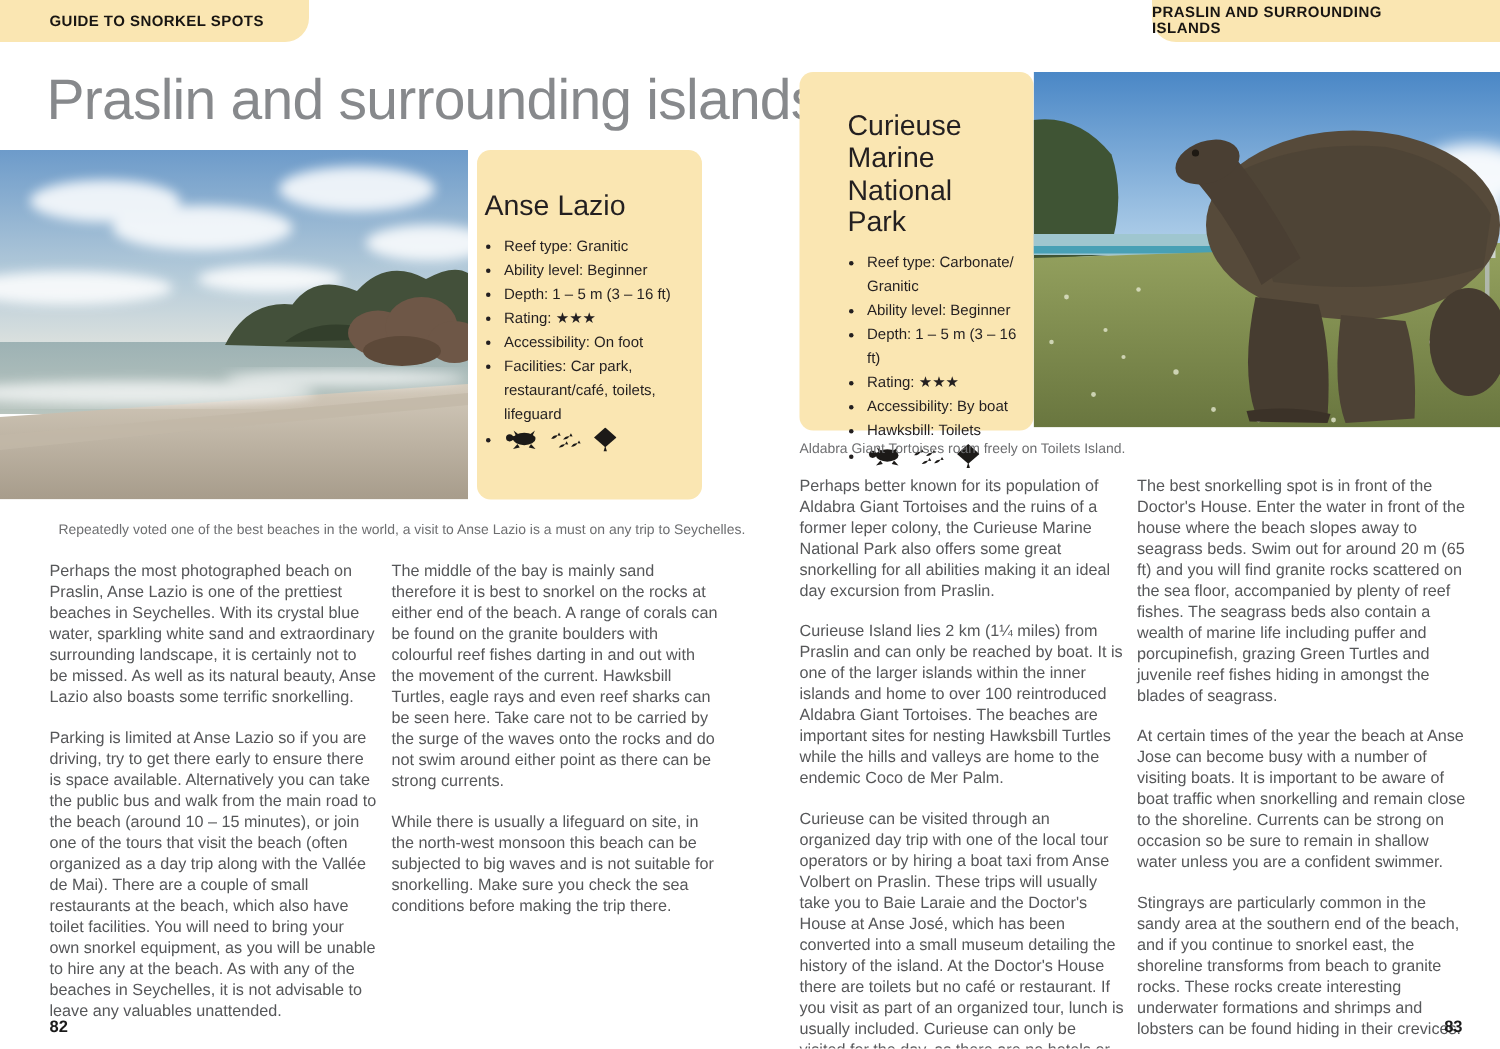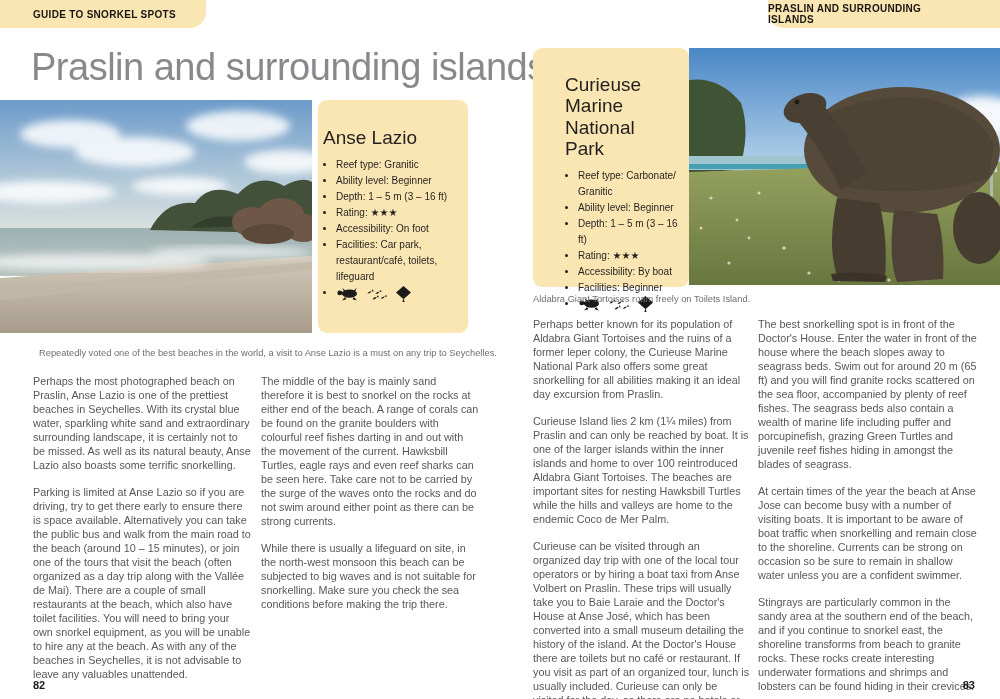--- a/index.html
+++ b/index.html
@@ -164,21 +164,21 @@
 <div class="pagenum p82">82</div>
 
 <div class="info-box curieuse">
   <h2>Curieuse Marine National Park</h2>
   <ul>
     <li>Reef type: Carbonate/ Granitic</li>
     <li>Ability level: Beginner</li>
     <li>Depth: 1 – 5 m (3 – 16 ft)</li>
     <li>Rating: ★★★</li>
     <li>Accessibility: By boat</li>
-    <li>Facilities: Beginner</li>
+    <li>Hawksbill: Toilets</li>
     <li class="icons-row">
       <span class="icons-wrap">
         <svg width="24" height="14" viewBox="0 0 32 18" fill="#1c1a18">
           <ellipse cx="18" cy="8.5" rx="10" ry="5.5"></ellipse>
           <circle cx="5" cy="7.5" r="3.2"></circle>
           <rect x="6" y="6" width="6" height="3.4"></rect>
           <path d="M12 13 l-4 4.5 6 -1.5 z"></path>
           <path d="M24 13 l4 4.5 -6 -1.5 z"></path>
           <path d="M13 4.5 l-4.5 -3.5 2 4.5 z"></path>
           <path d="M23 4.5 l4.5 -3.5 -2 4.5 z"></path>

